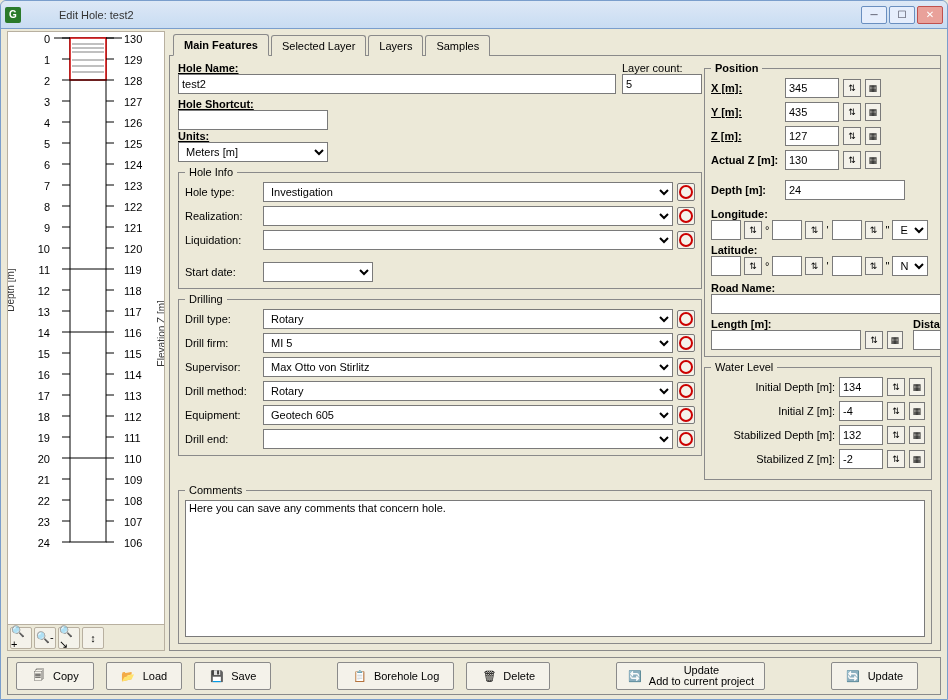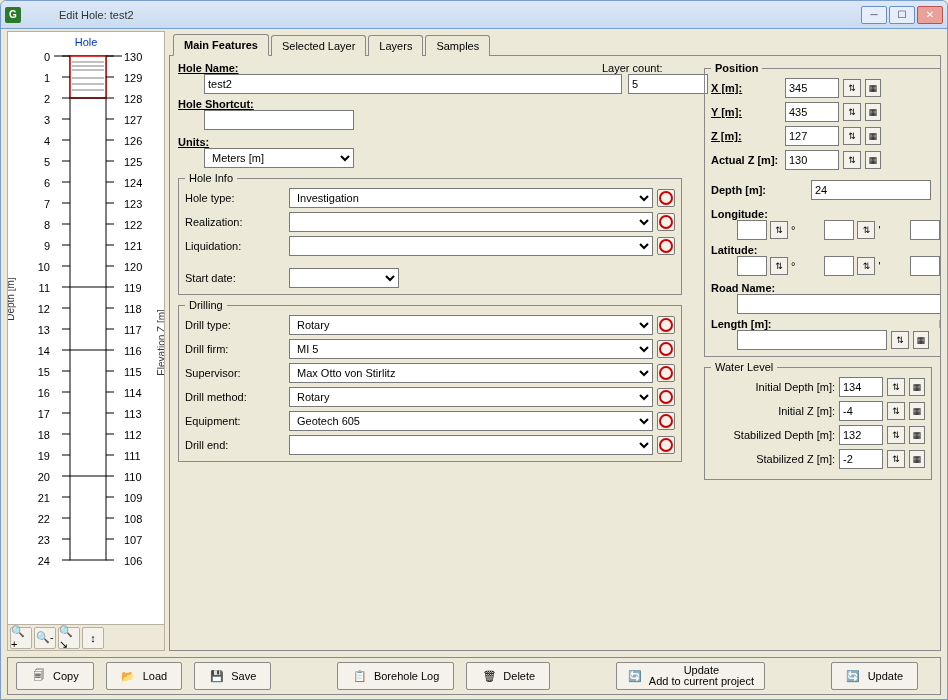--- a/index.html
+++ b/index.html
@@ -22,21 +22,21 @@
 .toolbtn { width:22px; height:22px; border:1px solid #b8b0a0; background:#f4f2ea; display:flex; align-items:center; justify-content:center; border-radius:2px; font-size:11px;}
 .right { flex:1; display:flex; flex-direction:column; overflow:hidden;}
 .tabs { height:24px; display:flex; align-items:flex-end; padding-left:4px; gap:0; position:relative; z-index:2;}
 .tab { padding:4px 10px; border:1px solid #8a8a8a; border-bottom:none; background:#ece9d8; margin-right:2px; position:relative; top:1px; border-radius:3px 3px 0 0;}
 .tab.active { font-weight:bold; background:#ece9d8; z-index:3; border-bottom:1px solid #ece9d8;}
 .tab-body { flex:1; border:1px solid #8a8a8a; background:#ece9d8; padding:6px 8px 6px 8px; display:flex; flex-direction:column; gap:4px; overflow:auto;}
 .row { display:flex; align-items:center; gap:6px; }
 .lbl { color:#000; }
 .lbl.b { font-weight:bold; }
 .lbl.u { text-decoration:underline; }
-input.txt, select.sel, textarea.txt { border:1px solid #7a7a7a; background:#fff; padding:1px 3px; height:20px; font-size:11px;margin-left:26px;}
+input.txt, select.sel, textarea.txt { border:1px solid #7a7a7a; background:#fff; padding:1px 3px; height:20px; font-size:11px;}
 textarea.txt { height:auto; resize:none;}
 select.sel { height:20px; }
 fieldset { border:1px solid #8a8a8a; padding:4px 6px 6px; margin:0; }
 legend { padding:0 4px; }
 .fcol { display:flex; flex-direction:column; gap:4px; }
 .frow { display:flex; align-items:center; gap:4px; }
 .frow > .flab { width:74px; }
 .redcirc { width:18px; height:18px; border:1px solid #7a7a7a; background:#f4f2ea; display:flex;align-items:center;justify-content:center; border-radius:2px;}
 .redcirc::after{content:""; width:10px;height:10px;border:2px solid #c00; border-radius:50%; display:block;}
 .step { width:18px; height:18px; border:1px solid #7a7a7a; background:#f4f2ea; display:flex;align-items:center;justify-content:center;font-size:9px;}
@@ -48,41 +48,40 @@
 .coord-row { display:flex; gap:3px; align-items:center;}
 .coord-row input { width:30px; }
 .wl { }
 .wl .wrow { display:flex; align-items:center; justify-content:flex-end; gap:4px; margin-bottom:4px;}
 .wl .wlab { flex:1; text-align:right;}
 .wl .wnum { width:44px; height:20px; border:1px solid #7a7a7a; background:#fff; padding:1px 3px;}
 .bottom-bar { height:38px; border:1px solid #8a8a8a; margin:2px 6px 4px; display:flex; align-items:center; gap:12px; padding:0 8px; background:#ece9d8;}
 .bigbtn { height:28px; border:1px solid #8a8a8a; background:#f4f2ea; padding:0 14px; display:flex; align-items:center; gap:6px; border-radius:2px; }
 .bigbtn .bico { width:16px; height:16px; display:flex;align-items:center;justify-content:center;}
 .bigbtn.wide { padding:0 10px; flex-direction:row;}
-.main-grid { display:flex; gap:22px; }
+.main-grid { display:flex; gap:2px; }
 .main-left { flex:1; display:flex; flex-direction:column; gap:4px; min-width:0;}
 .main-right { width:228px; display:flex; flex-direction:column; gap:4px;}
 .small-sel { width:36px; height:20px;}
 </style>
 </head>
 <body>
 
 <div class="window">
   <div class="titlebar">
     <div class="ico">G</div>
     <div class="title">Edit Hole: test2</div>
     <div class="tbtns">
       <div class="tbtn">─</div>
       <div class="tbtn">☐</div>
       <div class="tbtn close">✕</div>
     </div>
   </div>
   <div class="body">
     <div class="left">
-      <div class="left-title">Hole</div>
       <div class="log-area">
         <span class="depth-label-v">Depth [m]</span>
         <span class="elev-label-v">Elevation Z [m]</span>
         <svg width="140" height="520" viewBox="0 0 140 520">
 
           <g font-size="10" fill="#000" font-family="Tahoma">
           
           </g>
 
           <g font-size="10" fill="#000">
@@ -256,21 +255,21 @@
               </div>
               <div style="width:80px">
                 <div class="lbl">Layer count:</div>
                 <input class="txt" style="width: 100%;" value="5">
               </div>
             </div>
             <div class="row" style="align-items:flex-start">
               <div style="width:150px">
                 <div class="lbl b u">Hole Shortcut:</div>
                 <input class="txt" style="width: 100%;" value="">
-                <div class="lbl b u" style="margin-top:6px">Units:</div>
+                <div class="lbl b u" style="">Units:</div>
                 <select class="sel" style="width:100%"><option>Meters [m]</option></select>
               </div>
             </div>
 
             <fieldset>
               <legend>Hole Info</legend>
               <div class="fcol">
                 <div class="frow">
                     <div class="flab">Hole type:</div>
                     <select class="sel" style="flex:1"><option>Investigation</option></select>
@@ -435,20 +434,24 @@
               <div class="wrow">
                   <div class="wlab">Stabilized Z [m]:</div>
                   <input class="wnum" value="-2" style="">
                   <div class="step">⇅</div>
                   <div class="calc">▦</div>
                 </div>
             </fieldset>
           </div>
         </div>
 
+        <fieldset style="flex:1;display:flex;flex-direction:column">
+          <legend>Comments</legend>
+          <textarea class="txt" style="flex: 1 1 0%; width: 100%;">Here you can save any comments that concern hole.</textarea>
+        </fieldset>
       </div>
     </div>
   </div>
 
   <div class="bottom-bar">
     <div class="bigbtn">
         <span class="bico">🗐</span>
         <span>Copy</span>
       </div>
     <div class="bigbtn">

